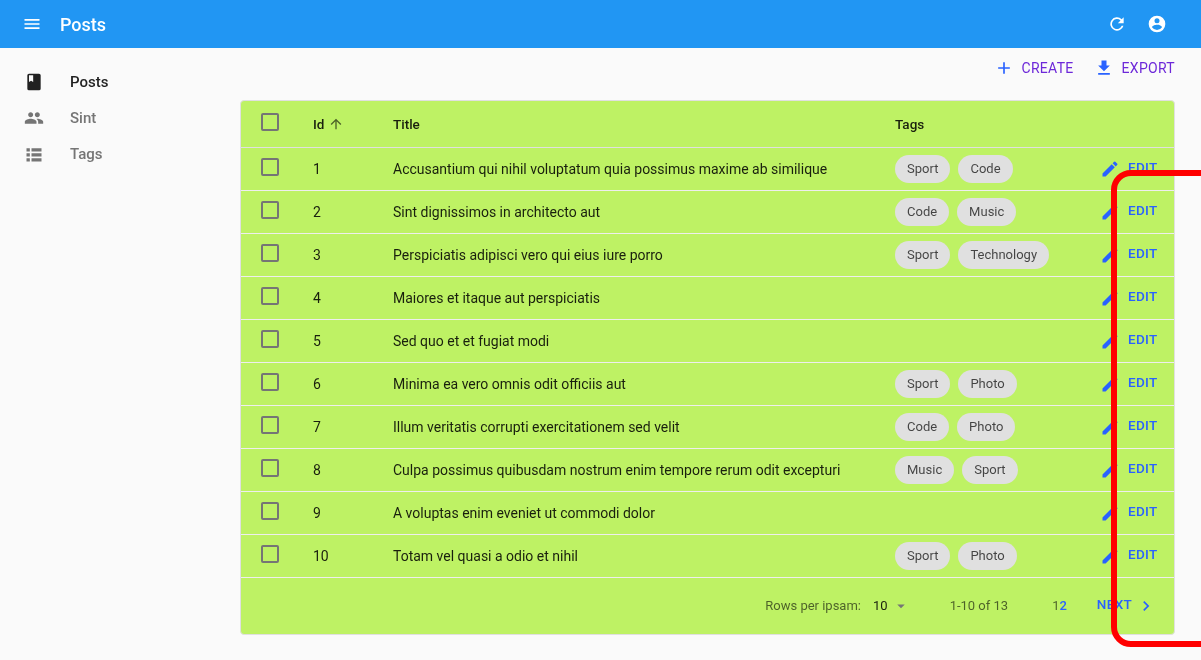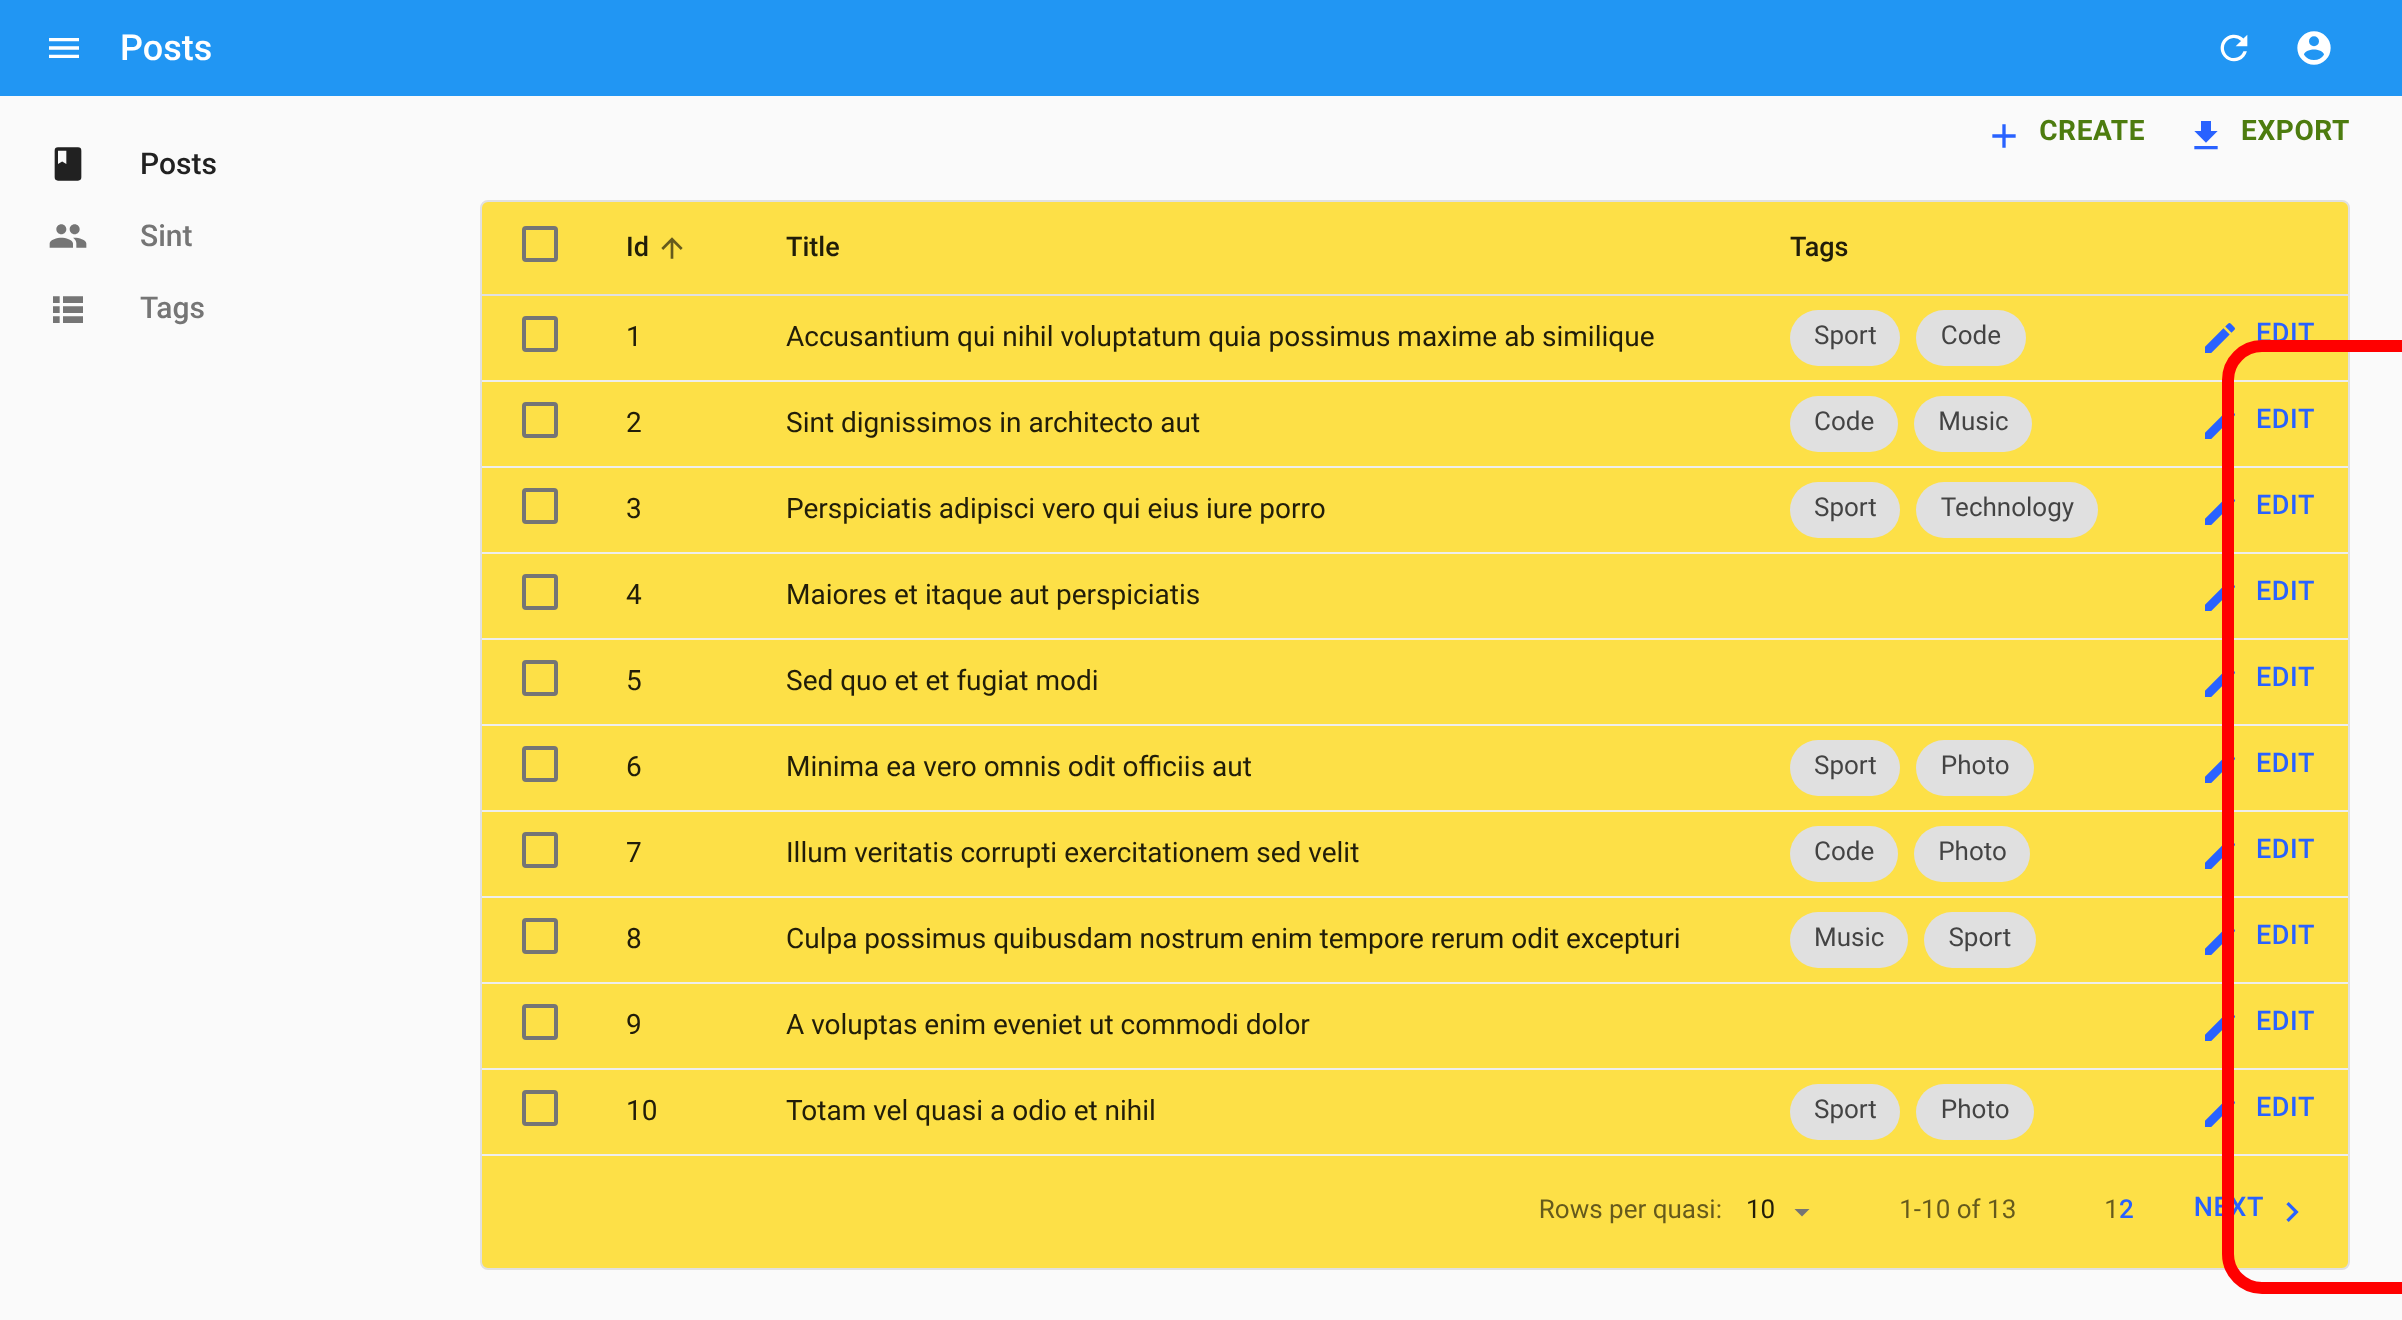--- a/index.html
+++ b/index.html
@@ -10,23 +10,23 @@
 .appbar .icon-btn{width:40px;height:40px;display:flex;align-items:center;justify-content:center;cursor:pointer;border-radius:50%}
 .body{display:flex;height:612px}
 .sidebar{width:240px;padding:16px 8px}
 .side-item{height:36px;display:flex;align-items:center;padding:0 14px;cursor:pointer;border-radius:4px}
 .side-item .side-icon{width:24px;height:24px;margin-right:24px;display:flex;align-items:center;justify-content:center;fill:#757575}
 .side-item.active .side-icon{fill:rgba(0,0,0,.87)}
 .side-item .side-label{font-size:15px;font-weight:500;color:#757575}
 .side-item.active .side-label{color:rgba(0,0,0,.87)}
 .content{flex:1;position:relative}
 .top-actions{position:absolute;top:10px;right:26px;display:flex;gap:20px}
-.action-btn{display:flex;align-items:flex-start;gap:8px;color:#4d7c0f;font-size:14px;font-weight:700;cursor:pointer;letter-spacing:.3px}
+.action-btn{display:flex;align-items:center;gap:8px;color:#6d28d9;font-size:14px;font-weight:400;cursor:pointer;letter-spacing:.3px}
 .action-btn svg{fill:#2962ff}
-.paper{background:#fde047;margin:52px 26px 0 0;border:1px solid #e0e0e0;border-radius:4px}
+.paper{background:#bef264;margin:52px 26px 0 0;border:1px solid #e0e0e0;border-radius:4px}
 table{width:100%;border-collapse:collapse}
 thead th{text-align:left;padding:0 16px;height:46px;font-size:13.5px;font-weight:500;color:rgba(0,0,0,.87);border-bottom:1px solid #e0e0e0}
 tbody td{padding:0 16px;height:43px;font-size:14px;border-bottom:1px solid #eee;color:rgba(0,0,0,.87)}
 .checkbox{width:18px;height:18px;border:2px solid #757575;border-radius:2px;display:inline-block;cursor:pointer}
 .chip{display:inline-flex;align-items:center;height:28px;padding:0 12px;margin-right:8px;background:#e0e0e0;border-radius:14px;font-size:13px;color:rgba(0,0,0,.7)}
 .edit-btn{display:flex;align-items:flex-start;gap:8px;color:#2962ff;font-size:13.5px;font-weight:500;cursor:pointer;letter-spacing:.3px}
 .edit-btn svg{fill:#2962ff}
 .col-chk{width:56px;padding-left:20px!important}
 .col-id{width:80px}
 .col-tags{width:205px}
@@ -263,21 +263,21 @@
                   <svg viewBox="0 0 24 24">
                     <path d="M3 17.25V21h3.75L17.81 9.94l-3.75-3.75L3 17.25zM20.71 7.04a1 1 0 0 0 0-1.41l-2.34-2.34a1 1 0 0 0-1.41 0l-1.83 1.83 3.75 3.75 1.83-1.83z"></path>
                   </svg>
                   <span>EDIT</span>
                 </span>
               </td>
             </tr>
           </tbody>
       </table>
       <div class="footer">
-        <span class="rpp">Rows per quasi:</span>
+        <span class="rpp">Rows per ipsam:</span>
         <span class="rpp-sel">
           <span>10</span>
           <svg viewBox="0 0 24 24" style="width:18px;height:18px;fill:#757575">
               <path d="M7 10l5 5 5-5z"></path>
             </svg>
         </span>
         <span class="range">1-10 of 13</span>
         <span id="pages"><span class="page">1</span><span class="page active">2</span></span>
         <span class="next">
           <span>NEXT</span>

